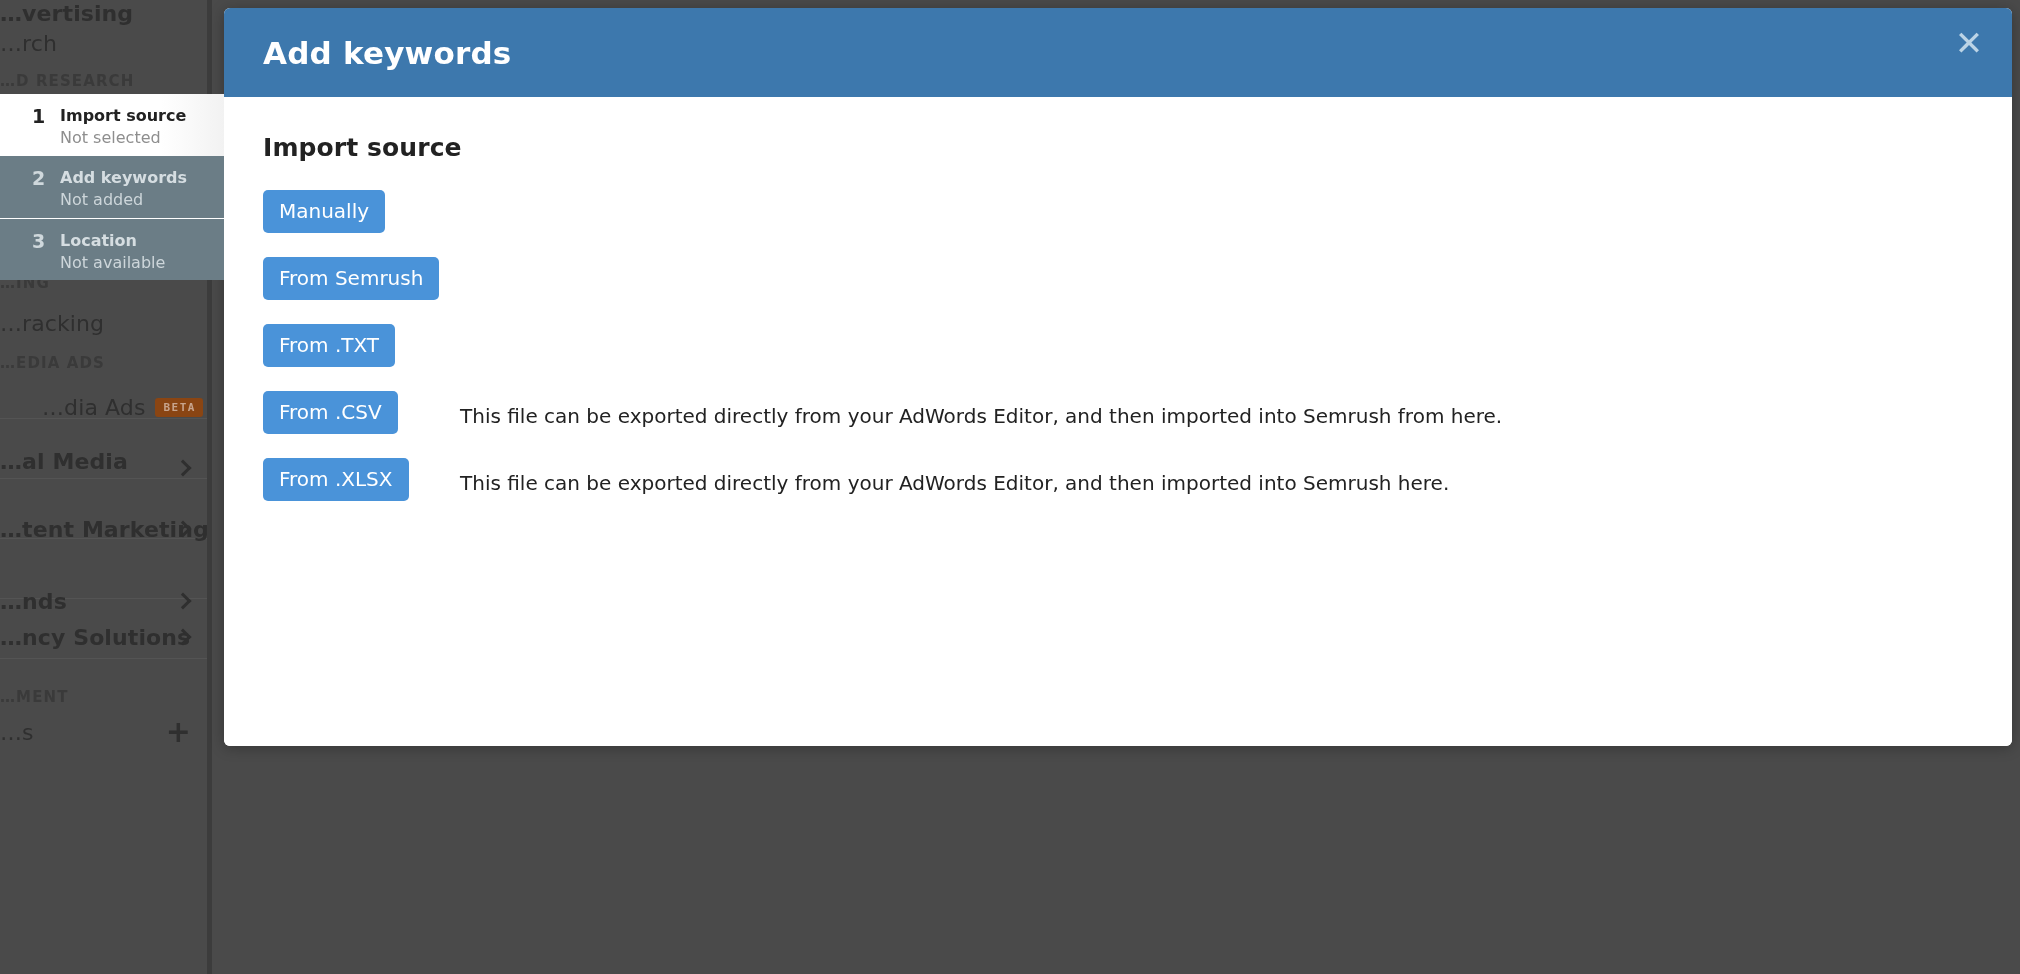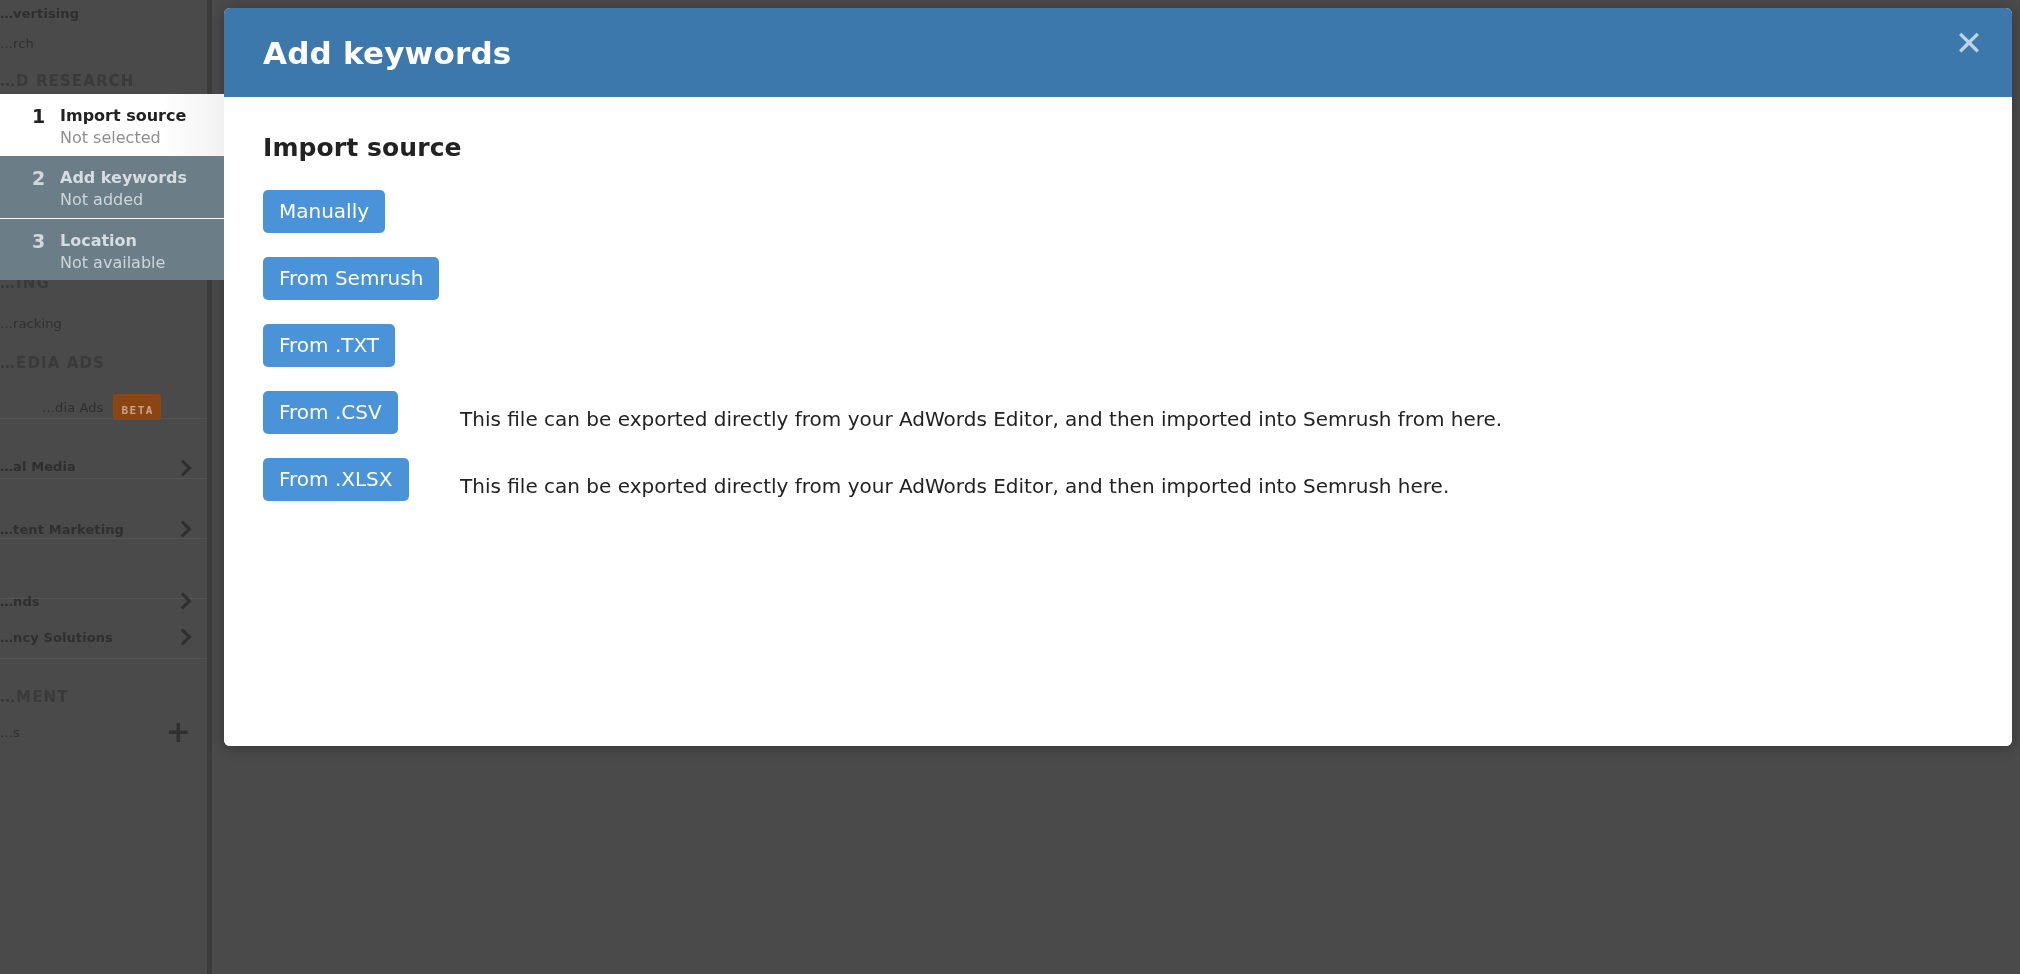--- a/index.html
+++ b/index.html
@@ -28,42 +28,42 @@
     background: #3c3c3c;
   }
   .sb-row {
     position: absolute; left: 0;
     width: 207px;
     display: flex; align-items: center;
     padding-left: 0;
     white-space: nowrap;
   }
   .sb-link {
-    font-size: 13px; color: #2f2f2f; font-weight: 400;
+    font-size: 22px; color: #2f2f2f; font-weight: 400;
     letter-spacing: .1px;
   }
   .sb-link.bold { font-weight: 700; }
   .sb-section {
     font-size: 15px; color: #3a3a3a; letter-spacing: 1.1px; font-weight: 600;
   }
   .sb-sep {
     position: absolute; left: 0; width: 207px; height: 1px;
     background: #545454;
   }
   .sb-active {
     position: absolute; left: 0; width: 207px; height: 32px;
     background: #6b2b16;
     display: flex; align-items: center;
   }
   .sb-active .sb-link { color: #3a2018; font-weight: 600; }
   .badge-beta {
     display: inline-block;
     background: #8a4513; color: #c7a48d;
     font-size: 11px; font-weight: 700; letter-spacing: 1.5px;
-    padding: 10px 7px 3px 8px; border-radius: 3px;
+    padding: 3px 7px 3px 8px; border-radius: 3px;
     margin-left: 10px;
     font-family: "DejaVu Sans Mono", "Liberation Mono", monospace;
   }
   .chev {
     position: absolute; right: 18px;
     width: 12px; height: 12px;
     border-right: 3px solid #2f2f2f;
     border-bottom: 3px solid #2f2f2f;
     transform: rotate(-45deg);
   }
@@ -151,21 +151,21 @@
   }
   .section-title {
     font-size: 25px;
     font-weight: 700;
     color: #222222;
     margin-bottom: 26px;
     letter-spacing: .1px;
   }
   .src-row {
     display: flex;
-    align-items: flex-end;
+    align-items: center;
     margin-bottom: 22px;
   }
   .src-btn-cell {
     width: 197px;
     flex: 0 0 197px;
     padding-top: 2px;
   }
   .src-btn {
     display: inline-block;
     background: #4a93d9;

